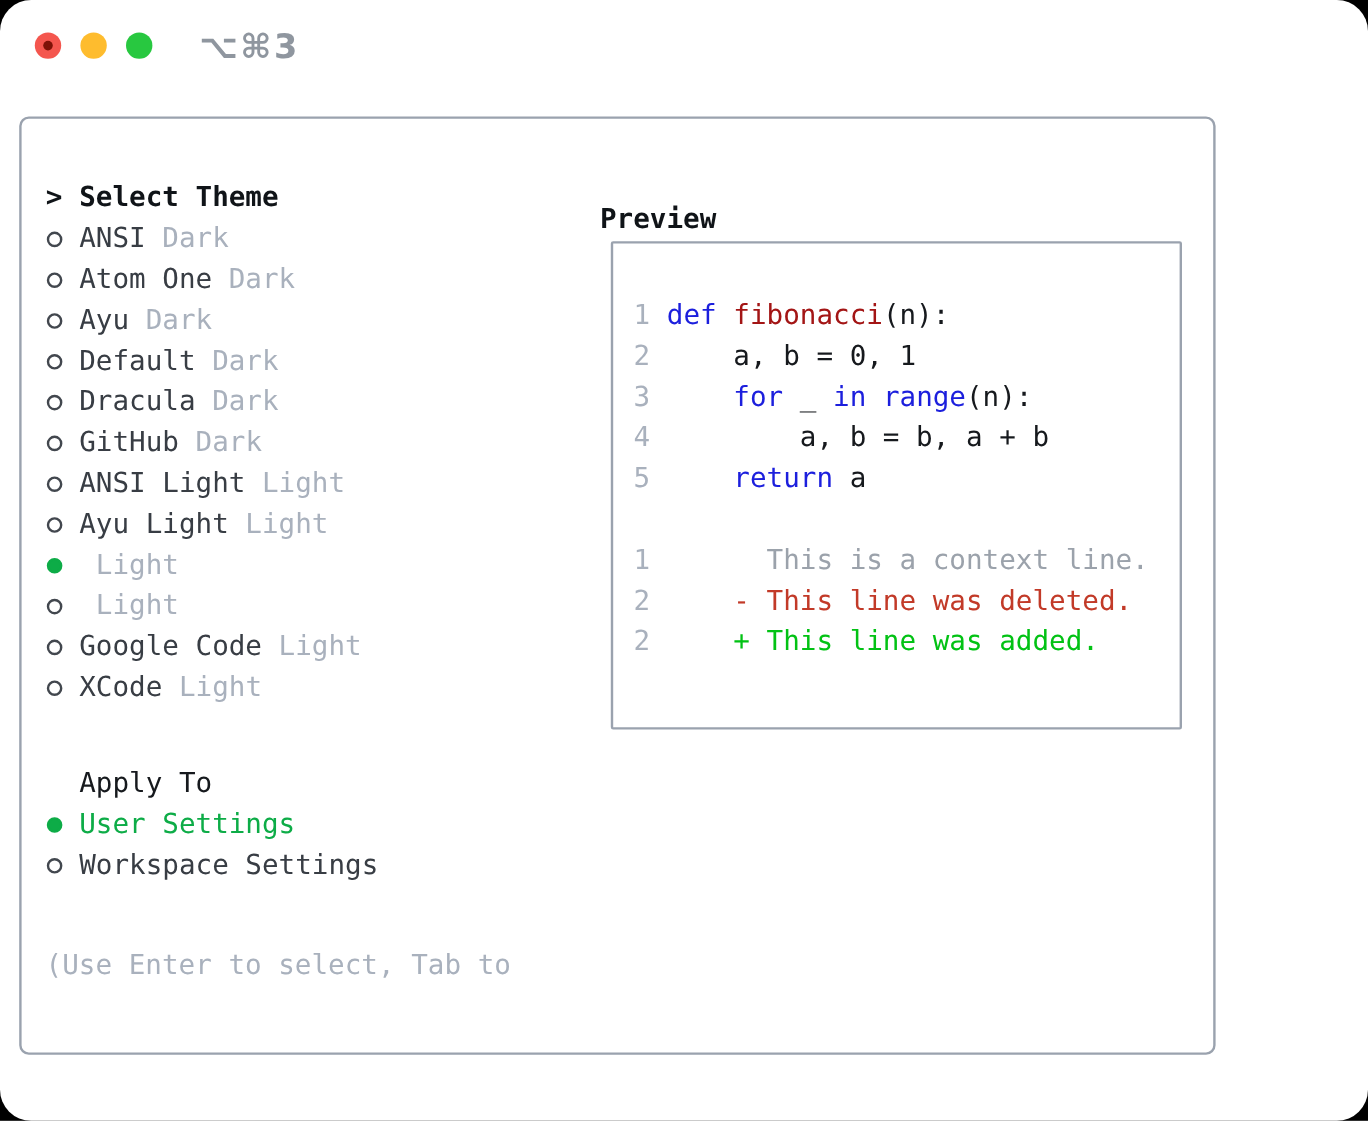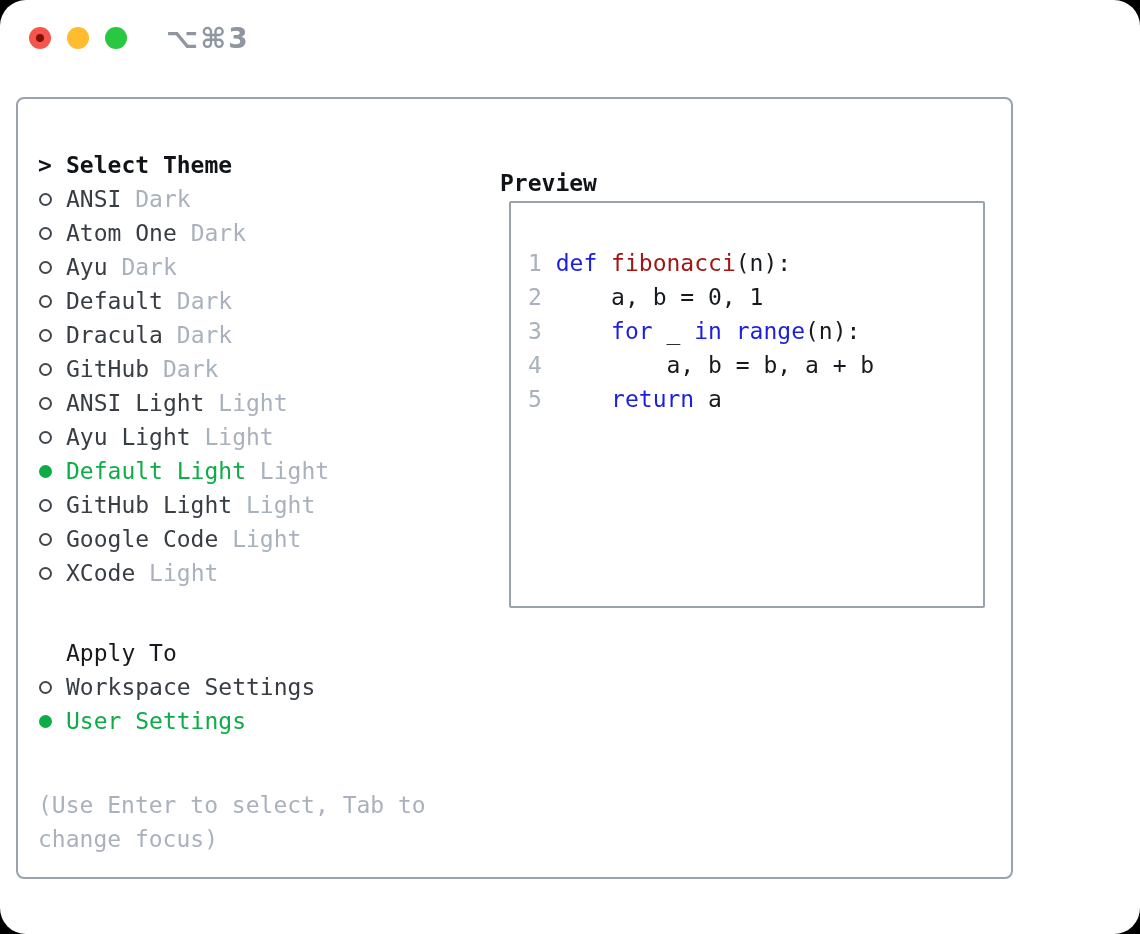--- a/index.html
+++ b/index.html
@@ -98,49 +98,53 @@
       </div>
       <div id="theme-list">
           <div class="row"><span class="ind"><span class="radio"></span></span><span class="item-name">ANSI</span><span class="suffix"> Dark</span></div>
           <div class="row"><span class="ind"><span class="radio"></span></span><span class="item-name">Atom One</span><span class="suffix"> Dark</span></div>
           <div class="row"><span class="ind"><span class="radio"></span></span><span class="item-name">Ayu</span><span class="suffix"> Dark</span></div>
           <div class="row"><span class="ind"><span class="radio"></span></span><span class="item-name">Default</span><span class="suffix"> Dark</span></div>
           <div class="row"><span class="ind"><span class="radio"></span></span><span class="item-name">Dracula</span><span class="suffix"> Dark</span></div>
           <div class="row"><span class="ind"><span class="radio"></span></span><span class="item-name">GitHub</span><span class="suffix"> Dark</span></div>
           <div class="row"><span class="ind"><span class="radio"></span></span><span class="item-name">ANSI Light</span><span class="suffix"> Light</span></div>
           <div class="row"><span class="ind"><span class="radio"></span></span><span class="item-name">Ayu Light</span><span class="suffix"> Light</span></div>
-          <div class="row"><span class="ind"><span class="radio sel"></span></span><span class="item-name sel">Default Light</span><span class="suffix"> Light</span></div>
-          <div class="row"><span class="ind"><span class="radio"></span></span><span class="item-name">GitHub Light</span><span class="suffix"> Light</span></div>
+          <div class="row"><span class="ind"><span class="radio sel"></span></span><span class="suffix"> Light</span></div>
+          <div class="row"><span class="ind"><span class="radio"></span></span><span class="suffix"> Light</span></div>
           <div class="row"><span class="ind"><span class="radio"></span></span><span class="item-name">Google Code</span><span class="suffix"> Light</span></div>
           <div class="row"><span class="ind"><span class="radio"></span></span><span class="item-name">XCode</span><span class="suffix"> Light</span></div>
         </div>
 
       <div class="apply-group">
         <div class="row">
           <span class="ind"></span>
           <span class="apply-hdr">Apply To</span>
         </div>
         <div id="apply-list">
+            <div class="row"><span class="ind"><span class="radio sel"></span></span><span class="opt-label sel">User Settings</span></div>
             <div class="row"><span class="ind"><span class="radio"></span></span><span class="opt-label">Workspace Settings</span></div>
-            <div class="row"><span class="ind"><span class="radio sel"></span></span><span class="opt-label sel">User Settings</span></div>
           </div>
       </div>
 
       <div class="help">
         <div>(Use Enter to select, Tab to</div>
-        <div>change focus)</div>
       </div>
     </div>
 
     <div class="preview-hdr mono">Preview</div>
 
     <div class="preview-box">
       <div id="code-lines">
           <div class="code-line"><span class="lnum">1 </span><span class="kw">def</span><span class="plain"> </span><span class="fn">fibonacci</span><span class="plain">(n):</span></div>
           <div class="code-line"><span class="lnum">2 </span><span class="plain">    a, b = 0, 1</span></div>
           <div class="code-line"><span class="lnum">3 </span><span class="plain">    </span><span class="kw">for</span><span class="plain"> _ </span><span class="kw">in</span><span class="plain"> </span><span class="kw">range</span><span class="plain">(n):</span></div>
           <div class="code-line"><span class="lnum">4 </span><span class="plain">        a, b = b, a + b</span></div>
           <div class="code-line"><span class="lnum">5 </span><span class="plain">    </span><span class="kw">return</span><span class="plain"> a</span></div>
         </div>
+      <div id="diff-lines" class="diff-group">
+          <div class="code-line"><span class="lnum">1 </span><span class="ctx">      This is a context line.</span></div>
+          <div class="code-line"><span class="lnum">2 </span><span class="del">    - This line was deleted.</span></div>
+          <div class="code-line"><span class="lnum">2 </span><span class="add">    + This line was added.</span></div>
+        </div>
     </div>
 
   </div>
 </div>
 
 </body></html>

